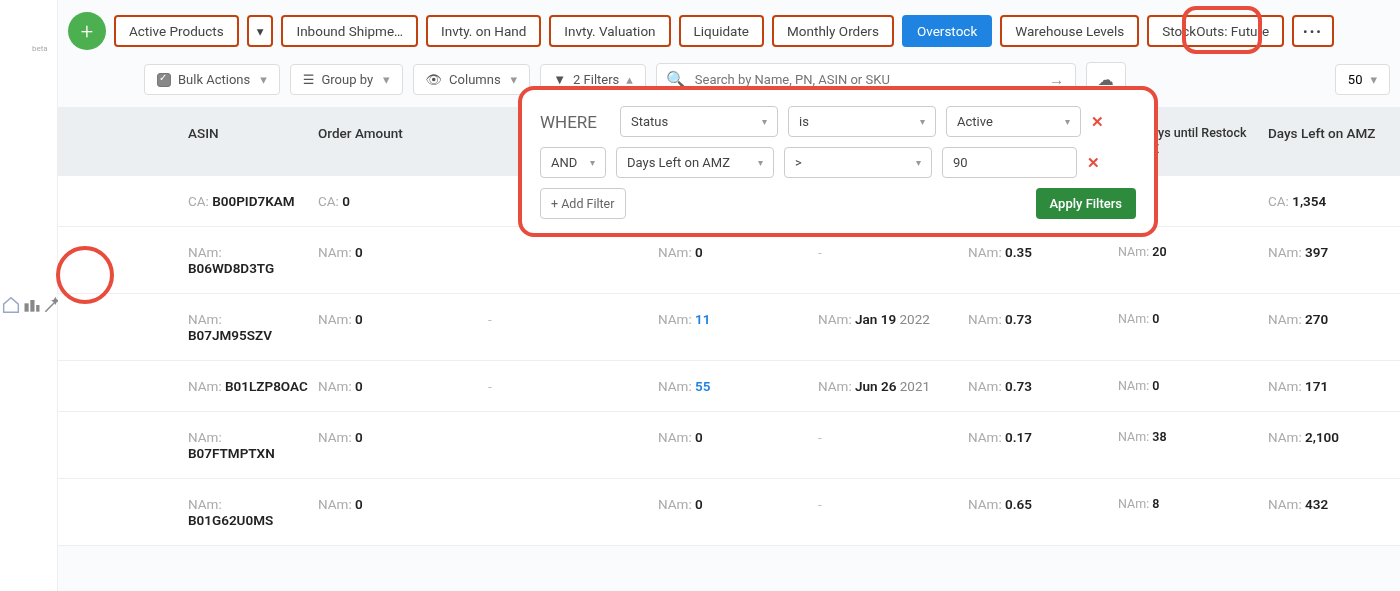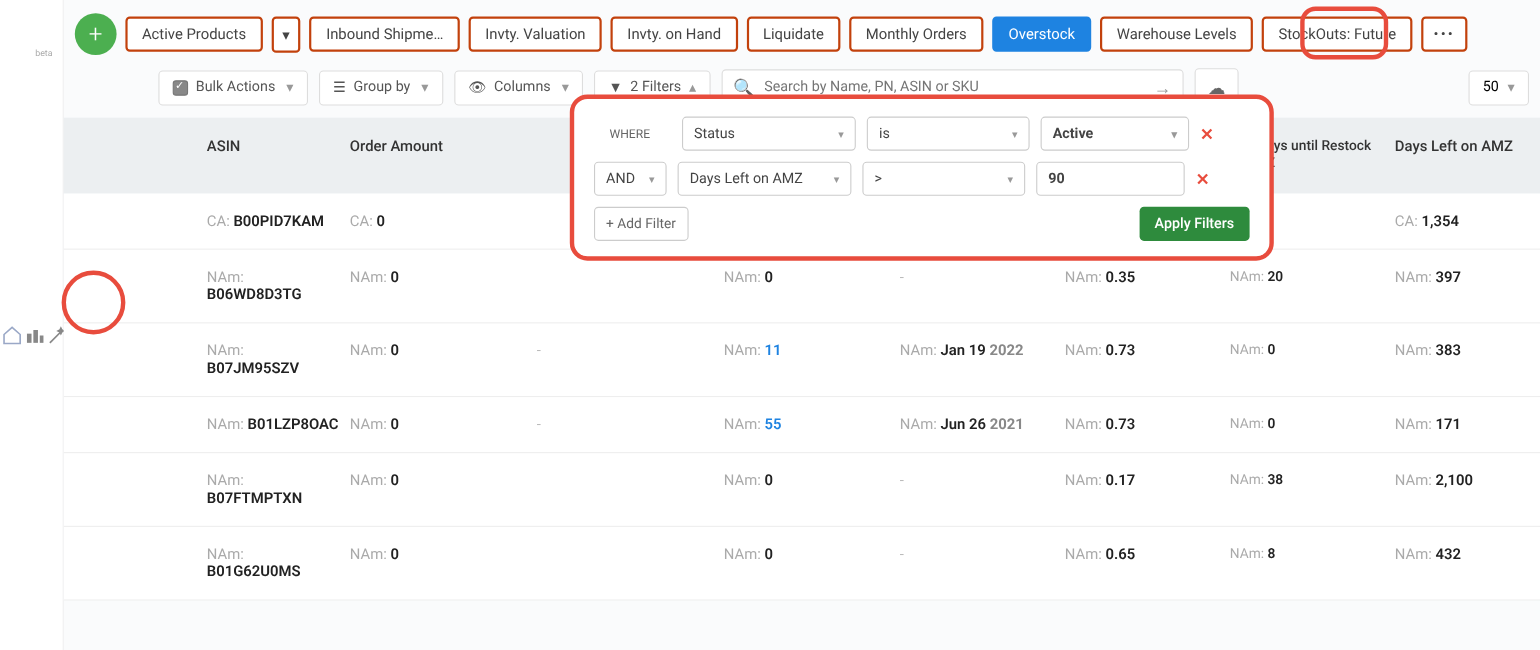--- a/index.html
+++ b/index.html
@@ -38,29 +38,29 @@
 .c-x3{width:150px}
 .c-x4{width:150px}
 .c-days{width:150px;font-size:12.5px;line-height:1.3}
 .c-left{flex:1}
 .datarows{background:#fff}
 .datarow{display:flex;padding:17px 0 17px 60px;border-bottom:1px solid #eee;font-size:13.5px}
 .datarow>div{padding-right:10px}
 .prefix{color:#aaa}
 .val{font-weight:600;color:#222}
 .val.blue{color:#1e83e1}
-.val.grey{color:#888;font-weight:700}
+.val.grey{color:#888;font-weight:400}
 .dash{color:#bbb}
 .filterpanel{position:absolute;top:86px;left:460px;width:640px;background:#fff;border:4px solid #e84c3d;border-radius:16px;padding:16px 18px 14px;z-index:10}
 .frow{display:flex;align-items:center;gap:10px;margin-bottom:10px}
-.frow .where{width:70px;text-align:center;font-size:11px;color:#666;padding-right:5px}
+.frow .where{width:70px;text-align:left;font-size:17px;color:#666;padding-right:5px}
 .fsel{border:1px solid #ccc;border-radius:4px;padding:7px 10px;font-size:13px;color:#444;background:#fff;display:flex;align-items:center;justify-content:space-between;cursor:pointer}
 .fsel.field{width:158px}
 .fsel.op{width:148px}
-.fsel.val{width:135px;font-weight:700}
+.fsel.val{width:135px;font-weight:400}
 .fsel.and{width:66px}
 .fsel .car{color:#999;font-size:10px}
 .delx{color:#e84c3d;font-weight:bold;cursor:pointer;font-size:15px}
 .fbottom{display:flex;align-items:center;justify-content:space-between;margin-top:4px}
 .addf{border:1px solid #ccc;border-radius:4px;padding:7px 10px;font-size:12.5px;color:#666;background:#fff;cursor:pointer}
 .apply{background:#2e8b3d;color:#fff;border:none;border-radius:4px;padding:8px 14px;font-size:13px;font-weight:500;cursor:pointer}
 .ring{border:4px solid #e84c3d;border-radius:50%;position:absolute;z-index:5}
 .ring.top{width:80px;height:48px;border-radius:14px;top:6px;left:1124px}
 .ring.side{width:58px;height:58px;top:246px;left:-2px}
 .caret-ico::after{content:"▾";color:#999;margin-left:3px}
@@ -120,22 +120,22 @@
 
   <div class="main">
     <div class="ring top"></div>
     <div class="ring side"></div>
 
     <div class="topbar">
       <div class="fab">+</div>
       <div class="tab"><span>Active Products</span></div>
       <div class="tab caret">▾</div>
       <div class="tab">Inbound Shipme…</div>
+      <div class="tab">Invty. on Hand</div>
       <div class="tab">Invty. Valuation</div>
-      <div class="tab">Invty. on Hand</div>
       <div class="tab">Liquidate</div>
       <div class="tab">Monthly Orders</div>
       <div class="tab sel">Overstock</div>
       <div class="tab">Warehouse Levels</div>
       <div class="tab">StockOuts: Future</div>
       <div class="tab more">•••</div>
     </div>
 
     <div class="toolbar2">
       <div class="tool">
@@ -244,21 +244,21 @@
           <div class="c-left"><span class="prefix">NAm: </span><span class="val">397</span></div>
         </div>
         <div class="datarow">
           <div class="c-asin"><span class="prefix">NAm: </span><span class="val">B07JM95SZV</span></div>
           <div class="c-amt"><span class="prefix">NAm: </span><span class="val">0</span></div>
           <div class="c-x1"><span class="dash">-</span></div>
           <div class="c-x2"><span class="prefix">NAm: </span><span class="val blue">11</span></div>
           <div class="c-x3"><span class="prefix">NAm: </span><span class="val">Jan 19 </span><span class="val grey">2022</span></div>
           <div class="c-x4"><span class="prefix">NAm: </span><span class="val">0.73</span></div>
           <div class="c-days"><span class="prefix">NAm: </span><span class="val">0</span></div>
-          <div class="c-left"><span class="prefix">NAm: </span><span class="val">383</span></div>
+          <div class="c-left"><span class="prefix">NAm: </span><span class="val">270</span></div>
         </div>
         <div class="datarow">
           <div class="c-asin"><span class="prefix">NAm: </span><span class="val">B01LZP8OAC</span></div>
           <div class="c-amt"><span class="prefix">NAm: </span><span class="val">0</span></div>
           <div class="c-x1"><span class="dash">-</span></div>
           <div class="c-x2"><span class="prefix">NAm: </span><span class="val blue">55</span></div>
           <div class="c-x3"><span class="prefix">NAm: </span><span class="val">Jun 26 </span><span class="val grey">2021</span></div>
           <div class="c-x4"><span class="prefix">NAm: </span><span class="val">0.73</span></div>
           <div class="c-days"><span class="prefix">NAm: </span><span class="val">0</span></div>
           <div class="c-left"><span class="prefix">NAm: </span><span class="val">171</span></div>

